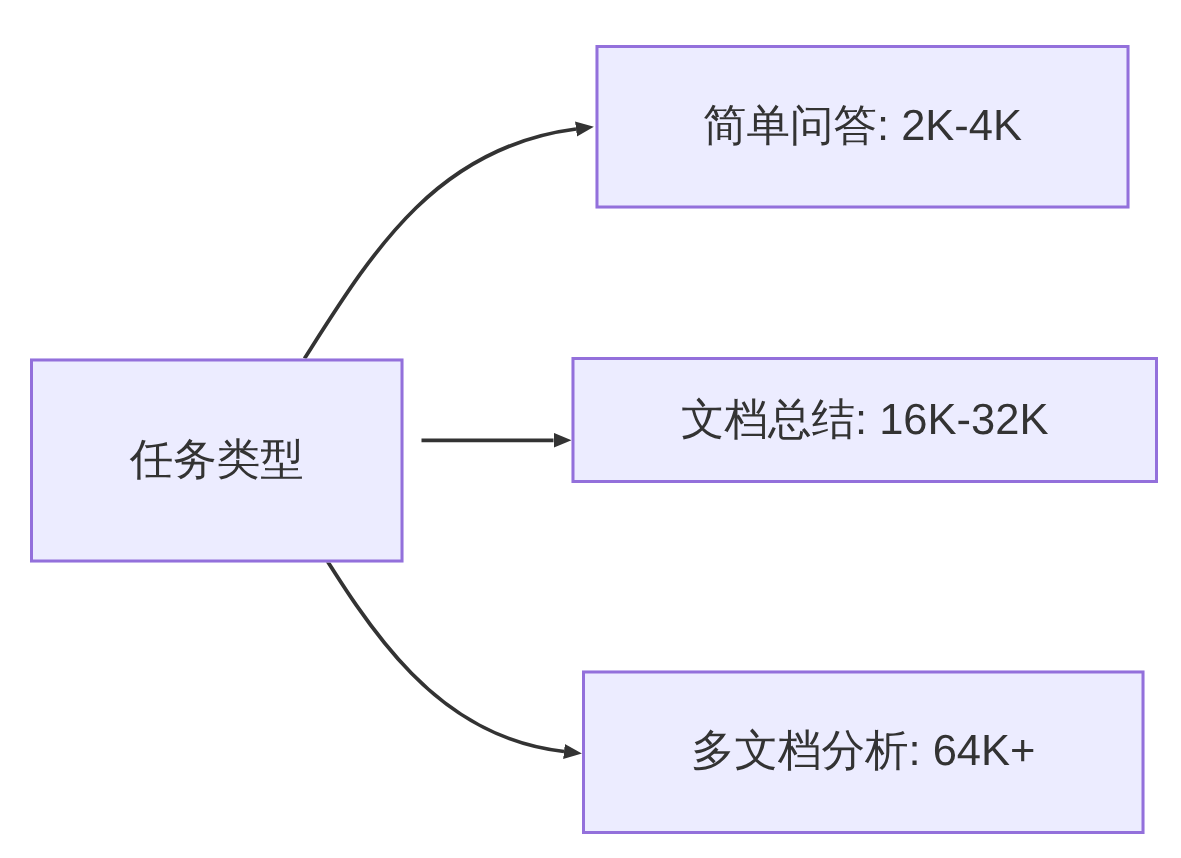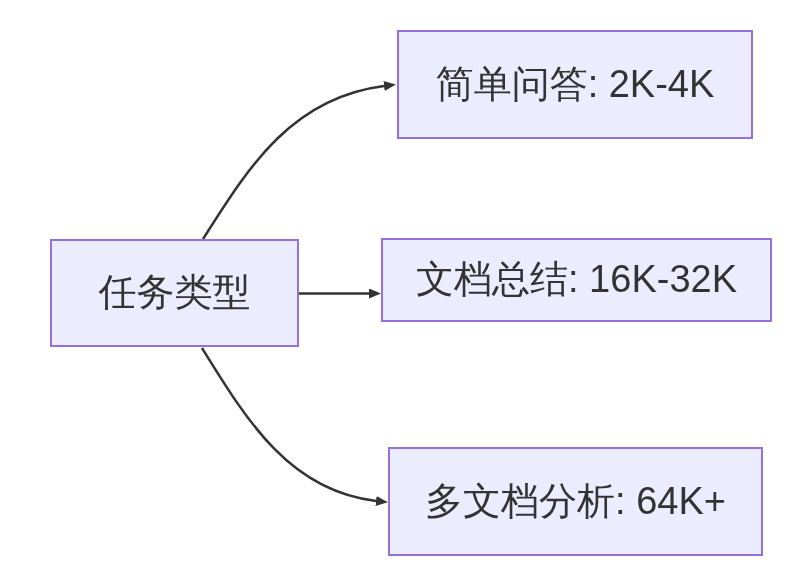--- a/index.html
+++ b/index.html
@@ -26,26 +26,26 @@
     height: 572px;
   }
   .node {
     position: absolute;
     display: flex;
     align-items: center;
     justify-content: center;
     background: var(--node-fill);
     border: 2px solid var(--node-border);
     color: var(--text);
-    font-size: 38px;
+    font-size: 29px;
     line-height: 1.2;
     text-align: center;
     white-space: nowrap;
   }
-  .node-root      { left: 50px;  top: 239px; width: 249px; height: 108px; }
+  .node-root      { left: 20px;  top: 239px; width: 249px; height: 136px; }
   .node-branch-0  { left: 397px; top: 30px;  width: 356px; height: 109px; }
   .node-branch-1  { left: 381px; top: 238px; width: 391px; height: 84px; }
   .node-branch-2  { left: 388px; top: 447px; width: 375px; height: 109px; }
   .edge {
     stroke: var(--arrow);
     stroke-width: 2.5;
     fill: none;
   }
 </style>
 </head>

